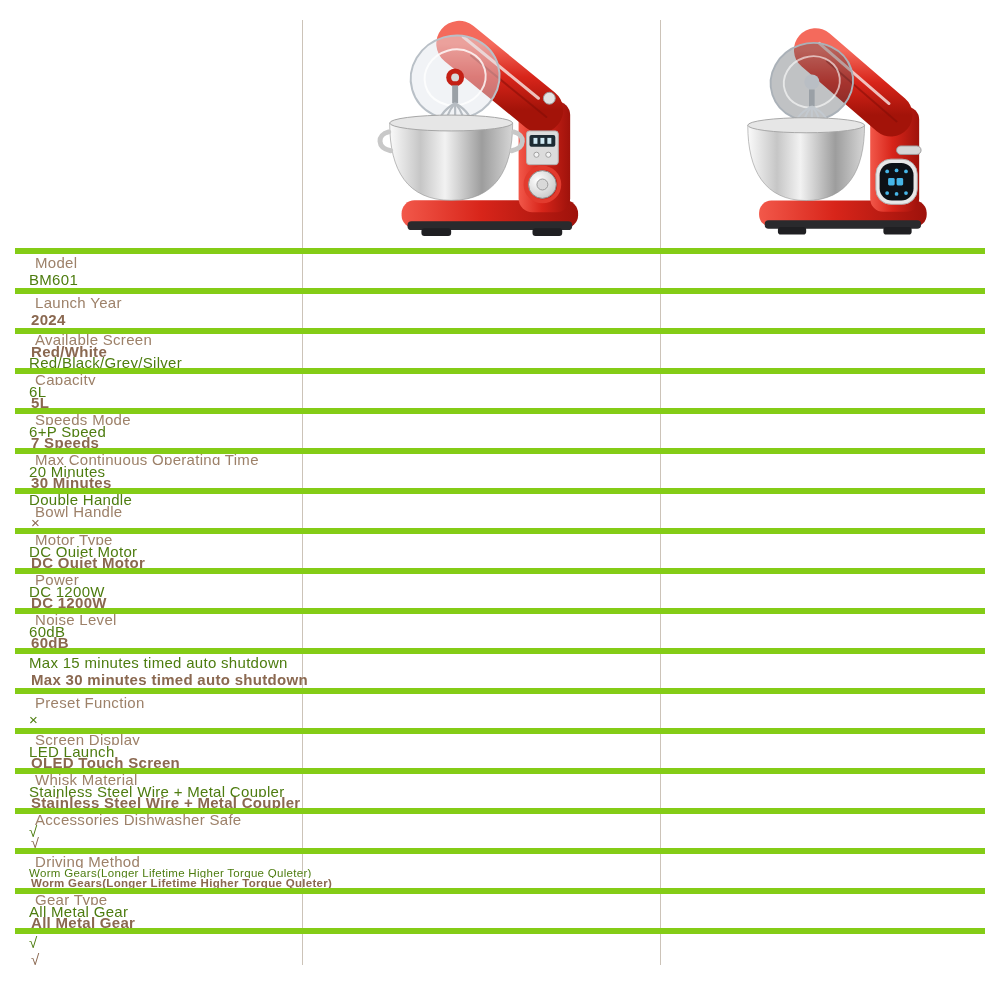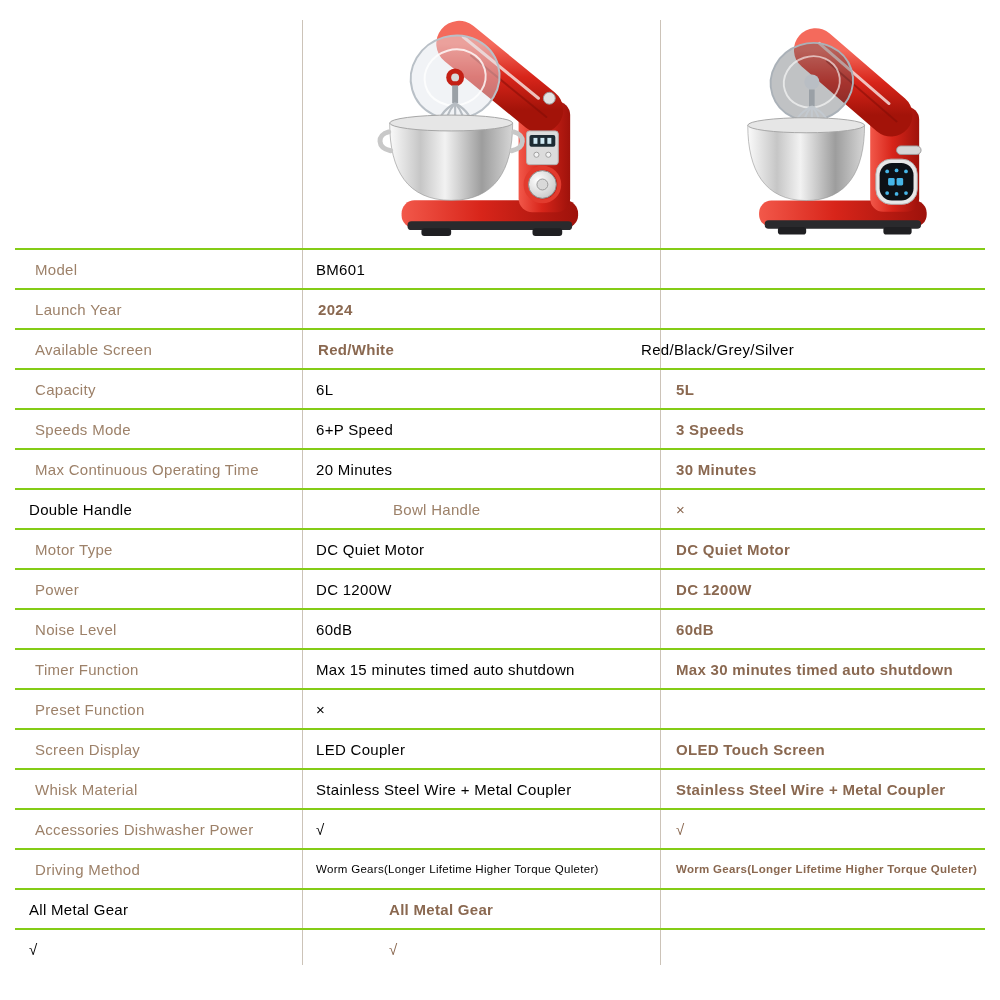--- a/index.html
+++ b/index.html
@@ -11,24 +11,24 @@
   .vdivider {
     position:absolute; top:20px; width:1px; height:945px;
     background:#ccc3b8;
   }
   .vdivider.first { left:302px; }
   .vdivider.second { left:660px; }
   .product-image { position:absolute; }
   .product-image.one { left:352px; top:6px; }
   .product-image.two { left:712px; top:16px; }
   .spec-table { position:absolute; left:15px; top:248px; width:970px; }
-  .spec-row { display:flex; height:40px; border-top:2px solid #84cc16; }
+  .spec-row { display:flex; height:40px; border-top:6px solid #84cc16;flex-direction:column; }
   .cell { display:flex; align-items:center; overflow:hidden; white-space:nowrap; }
   .cell.label { width:287px; padding-left:20px; color:#9d8169; font-size:15px; letter-spacing:.3px; }
-  .cell.v1 { width:358px; padding-left:14px; color:#000000; font-size:15px; letter-spacing:.3px; }
+  .cell.v1 { width:358px; padding-left:14px; color:#4d7c0f; font-size:15px; letter-spacing:.3px; }
   .cell.v2 { width:325px; padding-left:16px; color:#8a6850; font-size:15px; font-weight:700; letter-spacing:.3px; }
   .spec-row.small-text .cell.v1 { font-size:11.5px; }
   .spec-row.small-text .cell.v2 { font-size:11.5px; }
   .cell.glyph { font-weight:400; font-size:15px; }
   .cell.v2.glyph { color:#8a6850; }
 </style>
 </head>
 <body>
 
 <div class="page">
@@ -193,21 +193,21 @@
       <div class="cell v1">Red/Black/Grey/Silver</div>
     </div>
     <div class="spec-row">
       <div class="cell label">Capacity</div>
       <div class="cell v1">6L</div>
       <div class="cell v2">5L</div>
     </div>
     <div class="spec-row">
       <div class="cell label">Speeds Mode</div>
       <div class="cell v1">6+P Speed</div>
-      <div class="cell v2">3 Speeds</div>
+      <div class="cell v2">7 Speeds</div>
     </div>
     <div class="spec-row">
       <div class="cell label">Max Continuous Operating Time</div>
       <div class="cell v1">20 Minutes</div>
       <div class="cell v2">30 Minutes</div>
     </div>
     <div class="spec-row">
       <div class="cell v1">Double Handle</div>
       <div class="cell label">Bowl Handle</div>
       <div class="cell v2 glyph">×</div>
@@ -221,49 +221,49 @@
       <div class="cell label">Power</div>
       <div class="cell v1">DC 1200W</div>
       <div class="cell v2">DC 1200W</div>
     </div>
     <div class="spec-row">
       <div class="cell label">Noise Level</div>
       <div class="cell v1">60dB</div>
       <div class="cell v2">60dB</div>
     </div>
     <div class="spec-row">
-      <div class="cell label">Timer Function</div>
       <div class="cell v1">Max 15 minutes timed auto shutdown</div>
       <div class="cell v2">Max 30 minutes timed auto shutdown</div>
     </div>
     <div class="spec-row">
       <div class="cell label">Preset Function</div>
       <div class="cell v1 glyph">×</div>
     </div>
     <div class="spec-row">
       <div class="cell label">Screen Display</div>
-      <div class="cell v1">LED Coupler</div>
+      <div class="cell v1">LED Launch</div>
       <div class="cell v2">OLED Touch Screen</div>
     </div>
     <div class="spec-row">
       <div class="cell label">Whisk Material</div>
       <div class="cell v1">Stainless Steel Wire + Metal Coupler</div>
       <div class="cell v2">Stainless Steel Wire + Metal Coupler</div>
     </div>
     <div class="spec-row">
-      <div class="cell label">Accessories Dishwasher Power</div>
+      <div class="cell label">Accessories Dishwasher Safe</div>
       <div class="cell v1 glyph">√</div>
       <div class="cell v2 glyph">√</div>
     </div>
     <div class="spec-row small-text">
       <div class="cell label">Driving Method</div>
       <div class="cell v1">Worm Gears(Longer Lifetime Higher Torque Quleter)</div>
       <div class="cell v2">Worm Gears(Longer Lifetime Higher Torque Quleter)</div>
     </div>
     <div class="spec-row">
+      <div class="cell label">Gear Type</div>
       <div class="cell v1">All Metal Gear</div>
       <div class="cell v2">All Metal Gear</div>
     </div>
     <div class="spec-row">
       <div class="cell v1 glyph">√</div>
       <div class="cell v2 glyph">√</div>
     </div>
   </div>
 
 </div>

